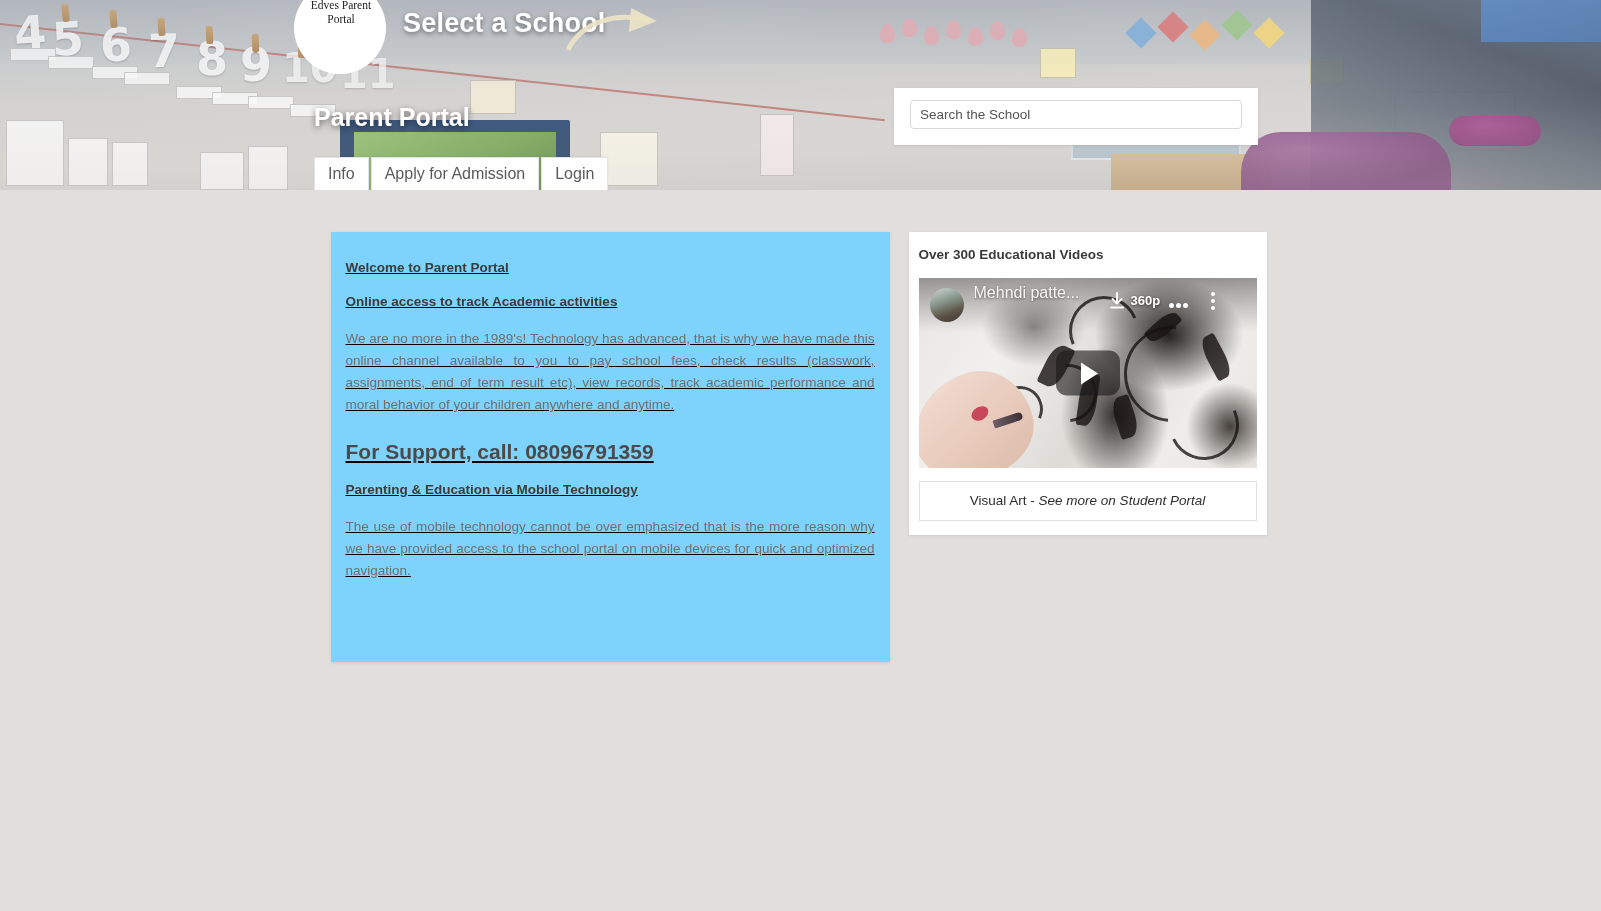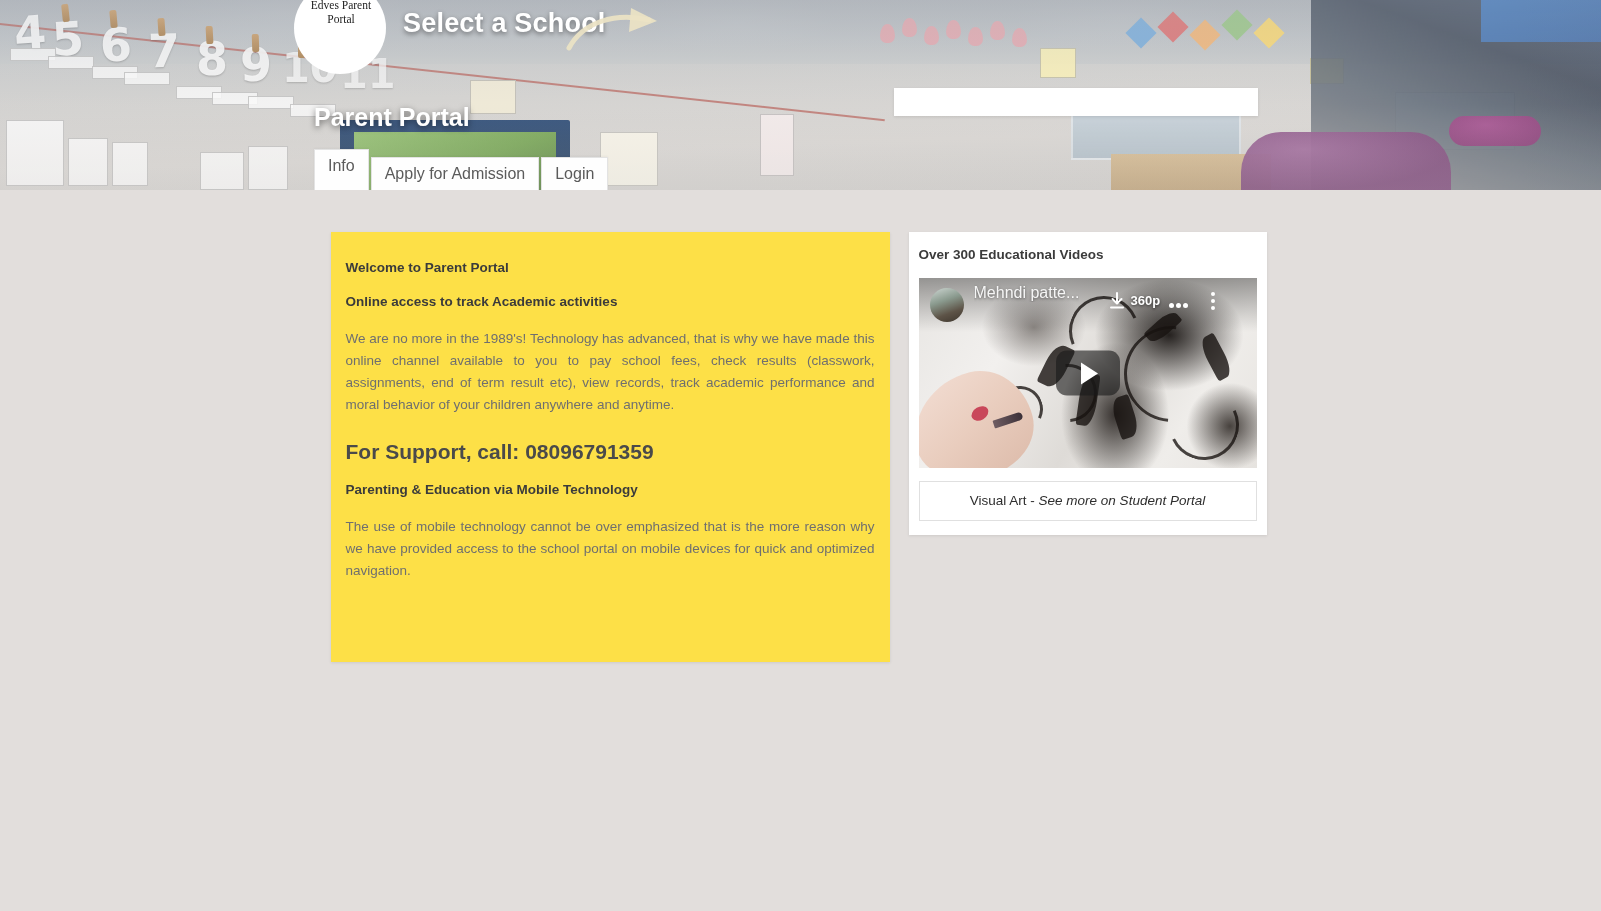--- a/index.html
+++ b/index.html
@@ -188,21 +188,21 @@
     border: 1px solid #e3e3e3;
     border-bottom: none;
     color: #5b5b5b;
     font-size: 16px;
     padding: 7px 13px 8px;
     line-height: 17px;
     cursor: pointer;
     white-space: nowrap;
     box-shadow: 0 -1px 2px rgba(0,0,0,.04);
   }
-  .tab + .tab { margin-left: 2px; margin-top: 8px; }
+  .tab + .tab { margin-left: 2px; }
 
   
   .search-card {
     position: absolute;
     left: 894px; top: 88px;
     width: 364px;
     background: #ffffff;
     padding: 12px 16px 16px;
     z-index: 7;
     box-shadow: 0 1px 3px rgba(0,0,0,.10);
@@ -242,23 +242,24 @@
     width: 940px;
     margin: 0 auto;
     display: flex;
     gap: 19px;
     align-items: flex-start;
   }
 
   .info-card {
     width: 559px;
     min-height: 430px;
-    background: #fde047;
+    background: #7dd3fc;
     padding: 26px 15px 20px;
     box-shadow: 0 1px 3px rgba(0,0,0,.09);
+    text-decoration: underline;
   }
   .info-card .h-strong {
     margin: 0 0 0;
     padding: 14px 0 0 0;
     font-size: 13.5px;
     font-weight: 700;
     color: #3b3b3b;
     line-height: 20px;
   }
   .info-card .h-strong:first-child { padding-top: 0; }
@@ -487,20 +488,21 @@
     </div>
   </div>
 
   <div class="tabs">
     <div class="tab">Info</div>
     <div class="tab">Apply for Admission</div>
     <div class="tab">Login</div>
   </div>
 
   <div class="search-card">
+    <input class="search-input" type="text" placeholder="Search the School" style="">
   </div>
 </div>
 
 <div class="main">
   <div class="container">
 
     <div class="info-card">
       <p class="h-strong">Welcome to Parent Portal</p>
       <p class="h-strong">Online access to track Academic activities</p>
       <p class="para">We are no more in the 1989's! Technology has advanced, that is why we have made this online channel available to you to pay school fees, check results (classwork, assignments, end of term result etc), view records, track academic performance and moral behavior of your children anywhere and anytime.</p>

